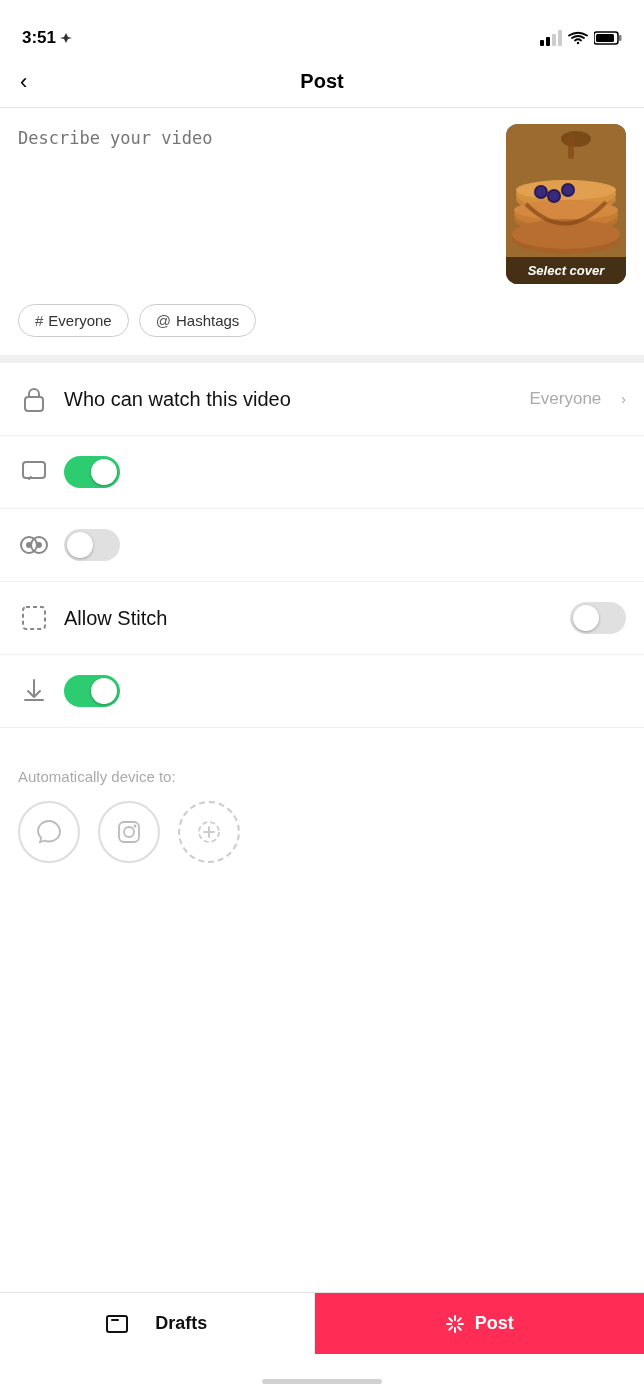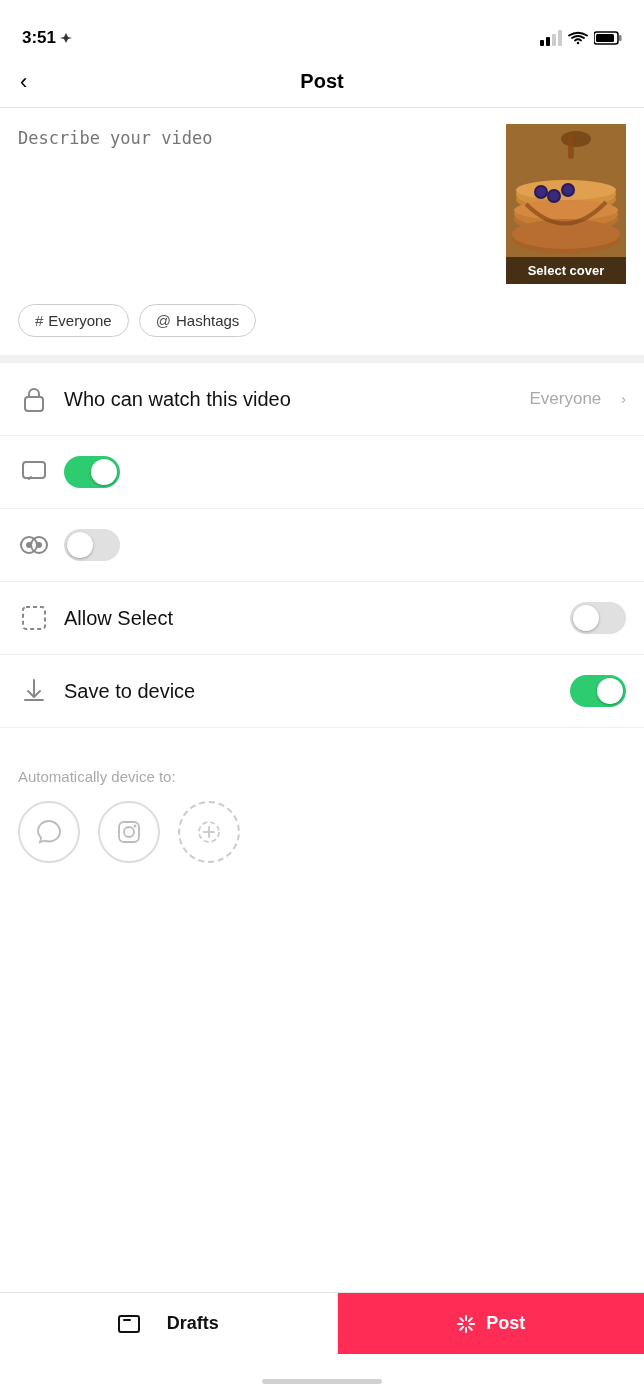--- a/index.html
+++ b/index.html
@@ -81,23 +81,24 @@
       color: #aaa;
       resize: none;
       background: transparent;
       padding-top: 4px;
     }
     .cover-thumbnail {
       width: 120px;
       min-width: 120px;
       height: 160px;
       position: relative;
-      border-radius: 0;
+      border-radius: 12px;
       overflow: hidden;
       background: #0369a1;
+      font-style: italic;
     }
     .cover-image {
       width: 100%;
       height: 100%;
       background: linear-gradient(160deg, #c8903a 0%, #8b5e2a 40%, #6b3d1a 70%, #4a2810 100%);
       position: relative;
     }
     
     .pancake-visual {
       width: 100%;
@@ -250,21 +251,21 @@
       position: absolute;
       bottom: 40px;
       left: 0;
       right: 0;
       display: flex;
       padding: 0;
       border-top: 1px solid #e5e5e5;
     }
     .drafts-btn {
       flex: 1;
-      padding: 20px 25px;
+      padding: 20px 2px;
       background: #fff;
       border: none;
       border-right: 1px solid #e5e5e5;
       font-size: 18px;
       font-weight: 700;
       color: #111;
       cursor: pointer;
       display: flex;
       align-items: center;
       justify-content: center;
@@ -433,34 +434,33 @@
     <div class="toggle-knob"></div>
   </div>
 </div>
 
 <div class="settings-row">
   <div class="settings-icon">
     <svg width="24" height="24" viewBox="0 0 24 24">
       <rect x="1" y="1" width="22" height="22" rx="3" stroke="#888" stroke-width="2" fill="none" stroke-dasharray="4 3"></rect>
     </svg>
   </div>
-  <span class="settings-label">Allow Select</span>
+  <span class="settings-label">Allow Stitch</span>
   <div class="toggle off">
     <div class="toggle-knob"></div>
   </div>
 </div>
 
 <div class="settings-row">
   <div class="settings-icon">
     <svg width="22" height="26" viewBox="0 0 22 26">
       <path d="M11 2v16M5 13l6 6 6-6" stroke="#888" stroke-width="2" fill="none" stroke-linecap="round" stroke-linejoin="round"></path>
       <path d="M2 22h18" stroke="#888" stroke-width="2" stroke-linecap="round"></path>
     </svg>
   </div>
-  <span class="settings-label">Save to device</span>
   <div class="toggle on">
     <div class="toggle-knob"></div>
   </div>
 </div>
 
 <div class="share-section">
   <div class="share-label">Automatically device to:</div>
   <div class="share-icons-row">
     <div class="share-circle">
       <svg width="28" height="28" viewBox="0 0 28 28">

